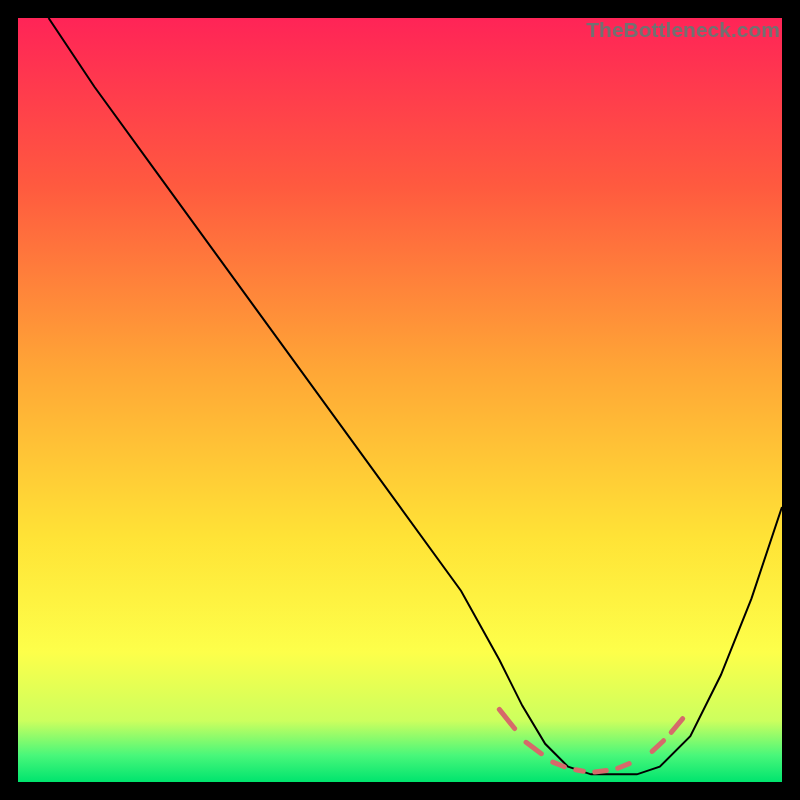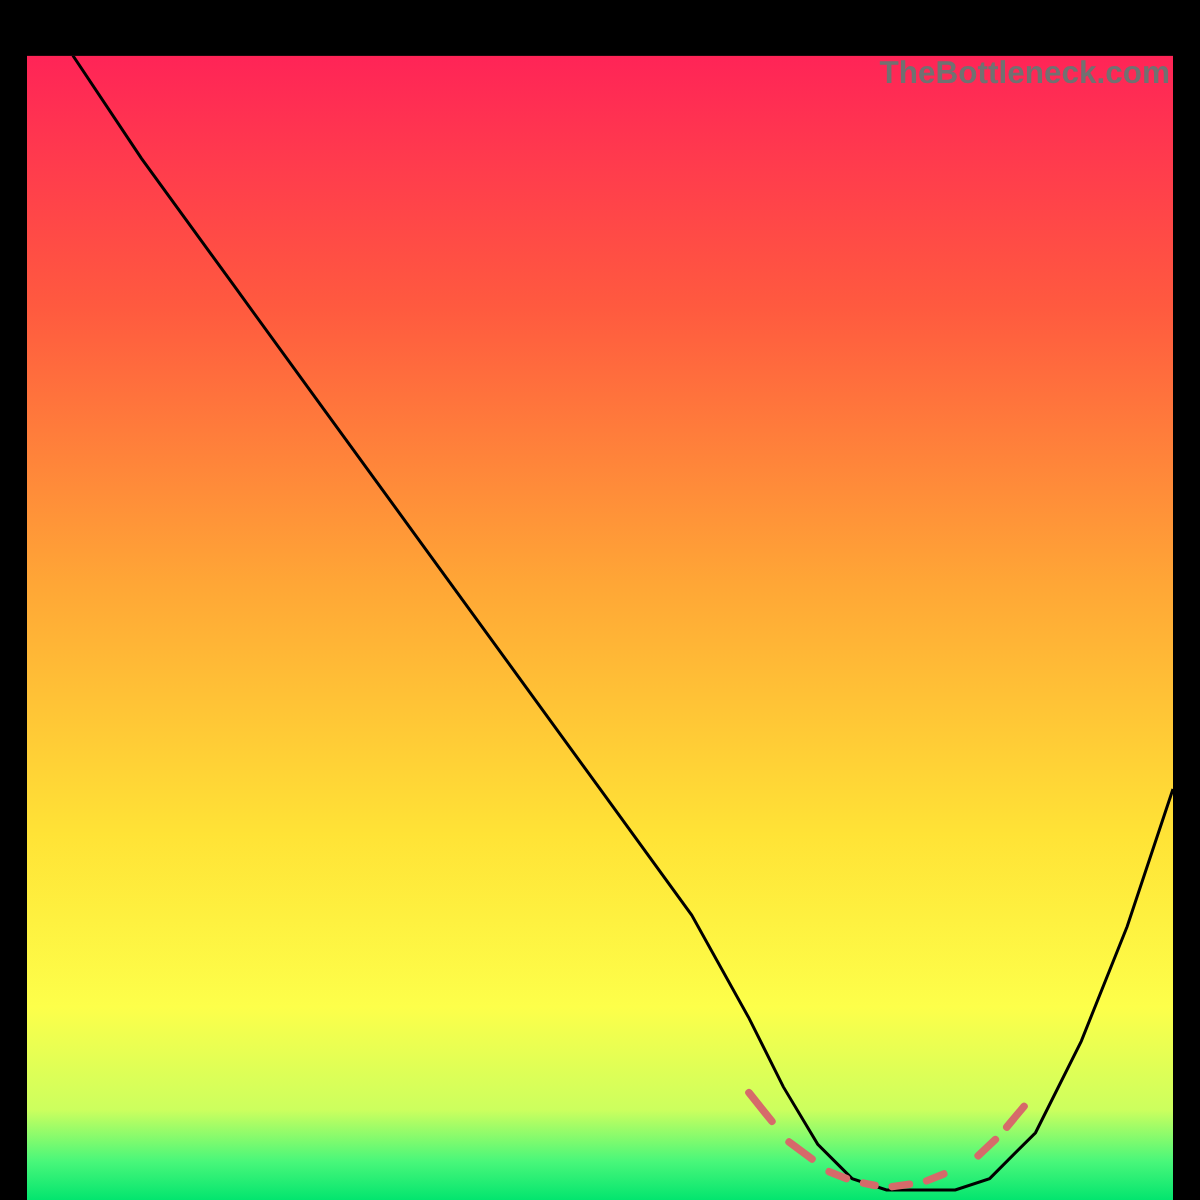--- a/index.html
+++ b/index.html
@@ -17,21 +17,20 @@
     height: 800px;
     background: #000;
   }
   .plot-area {
     position: absolute;
     left: 18px;
     top: 18px;
     width: 764px;
     height: 764px;
     overflow: hidden;
-    margin-top: 19px;
   }
   .gradient-bg {
     position: absolute;
     inset: 0;
   }
   .curve-svg {
     position: absolute;
     inset: 0;
     width: 100%;
     height: 100%;

